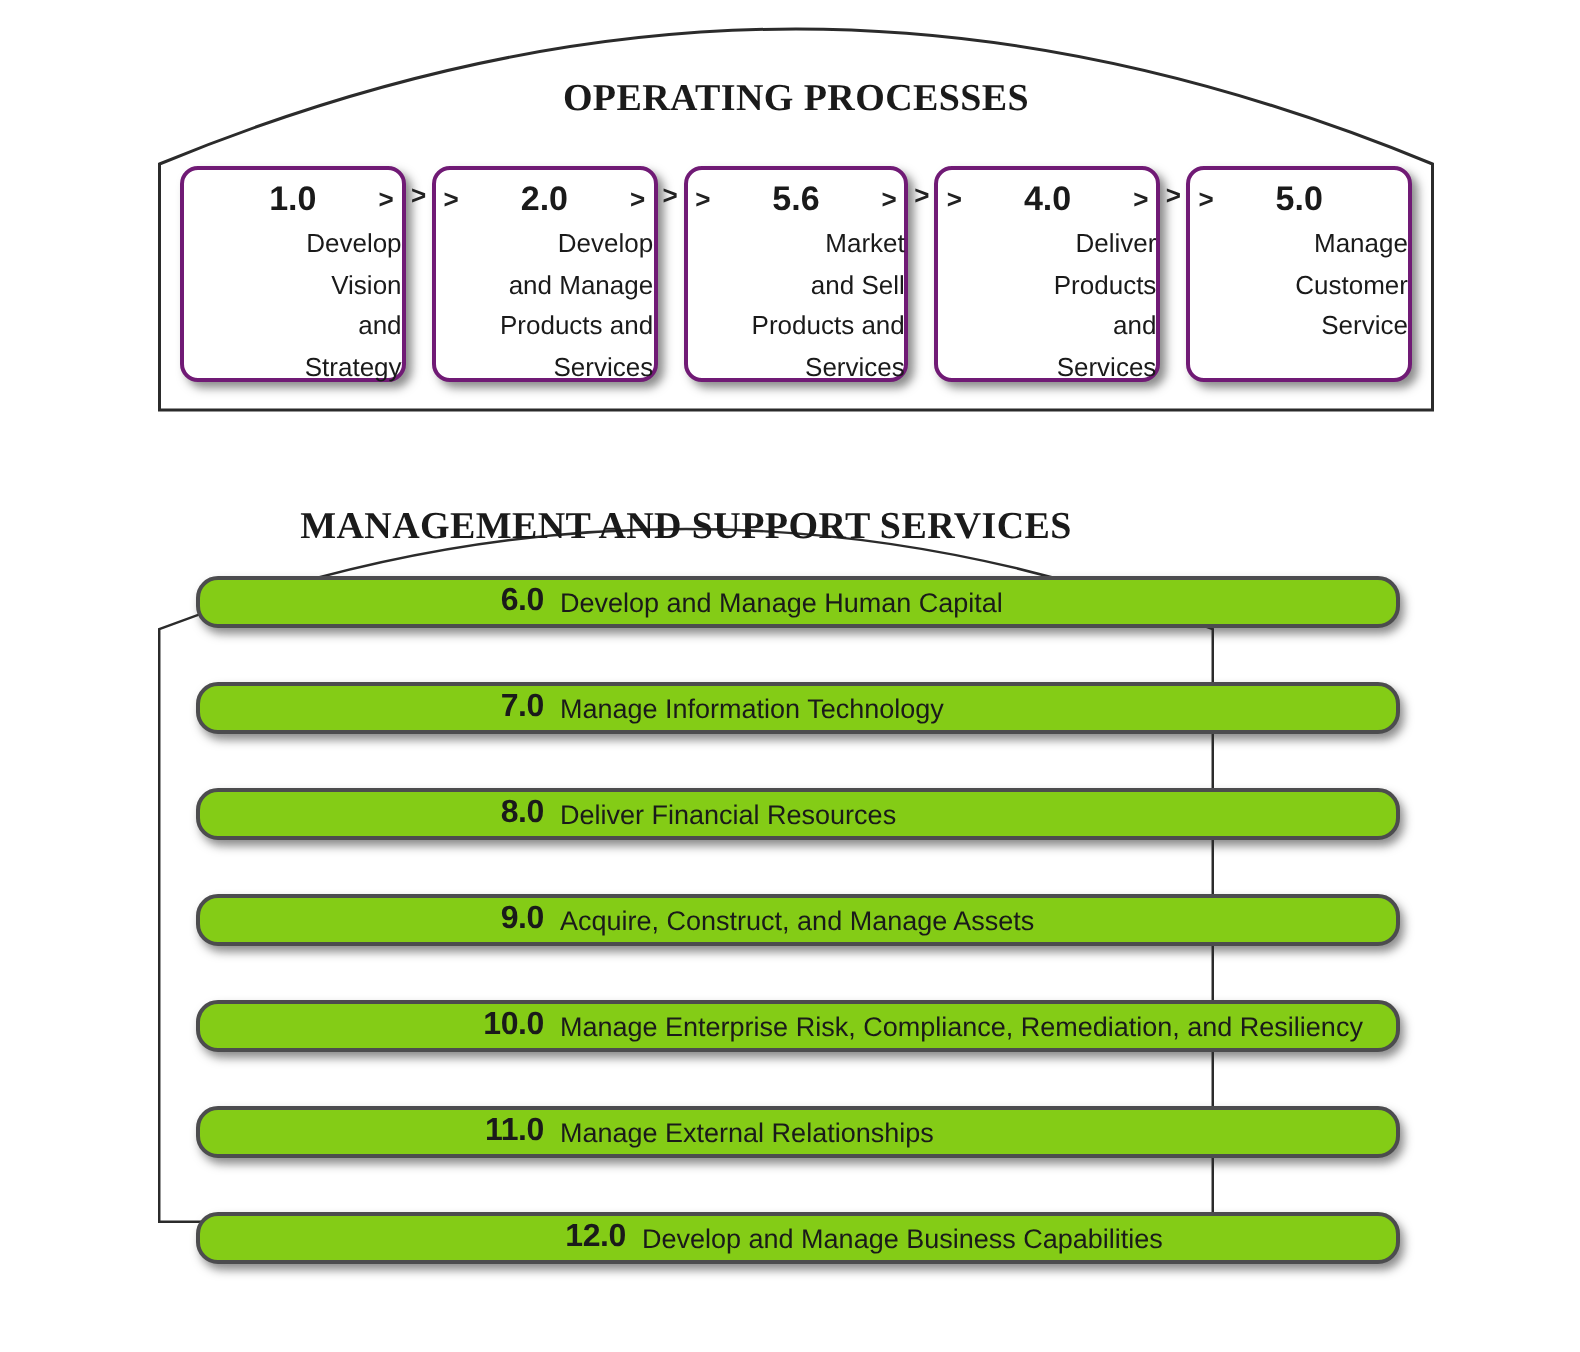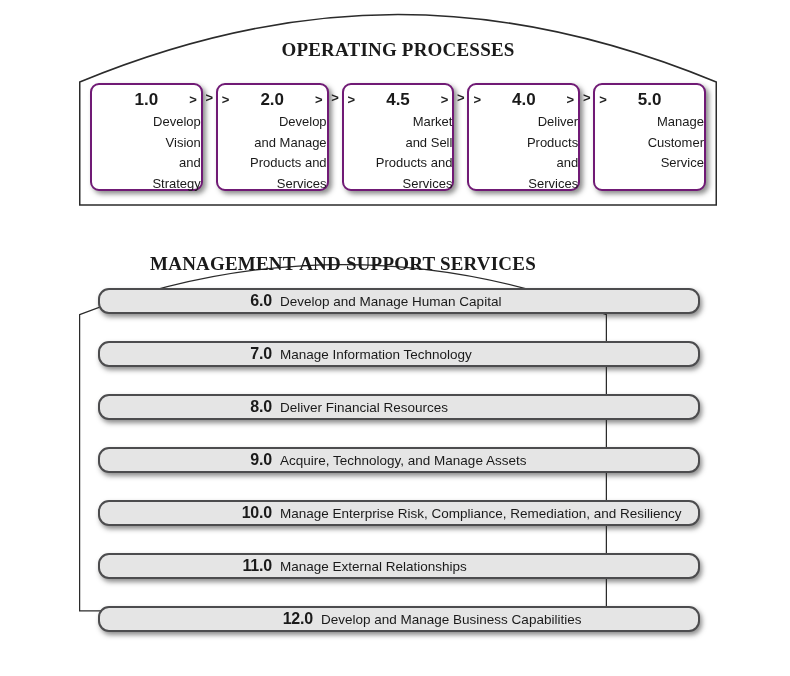--- a/index.html
+++ b/index.html
@@ -92,21 +92,21 @@
   .bars {
     position: absolute;
     left: 19px;
     top: 61px;
     width: 602px;
   }
   .bar {
     box-sizing: border-box;
     height: 26px;
     margin-bottom: 27px;
-    background: #e5e5e5;
+    background: #84cc16;
     border: 2px solid #4c4c4e;
     border-radius: 11px;
     box-shadow: 2px 3px 5px rgba(45,45,45,0.55);
     display: flex;
     align-items: center;
   }
   .bar:last-child { margin-bottom: 15px; padding-left: 41px; }
   .bar-num {
     flex: 0 0 172px;
     text-align: right;
@@ -154,21 +154,21 @@
 and Manage
 Products and
 Services</div>
     </div>
 
     <div class="gap-chev">&gt;</div>
 
     <div class="process-box">
       <div class="box-head">
         <span class="chev chev-l">&gt;</span>
-        <span class="box-num">4.5</span>
+        <span class="box-num">5.6</span>
         <span class="chev chev-r">&gt;</span>
       </div>
       <div class="box-label">Market
 and Sell
 Products and
 Services</div>
     </div>
 
     <div class="gap-chev">&gt;</div>
 
@@ -217,21 +217,21 @@
       <span class="bar-label">Manage Information Technology</span>
     </div>
 
     <div class="bar">
       <span class="bar-num">8.0</span>
       <span class="bar-label">Deliver Financial Resources</span>
     </div>
 
     <div class="bar">
       <span class="bar-num">9.0</span>
-      <span class="bar-label">Acquire, Technology, and Manage Assets</span>
+      <span class="bar-label">Acquire, Construct, and Manage Assets</span>
     </div>
 
     <div class="bar">
       <span class="bar-num">10.0</span>
       <span class="bar-label">Manage Enterprise Risk, Compliance, Remediation, and Resiliency</span>
     </div>
 
     <div class="bar">
       <span class="bar-num">11.0</span>
       <span class="bar-label">Manage External Relationships</span>

